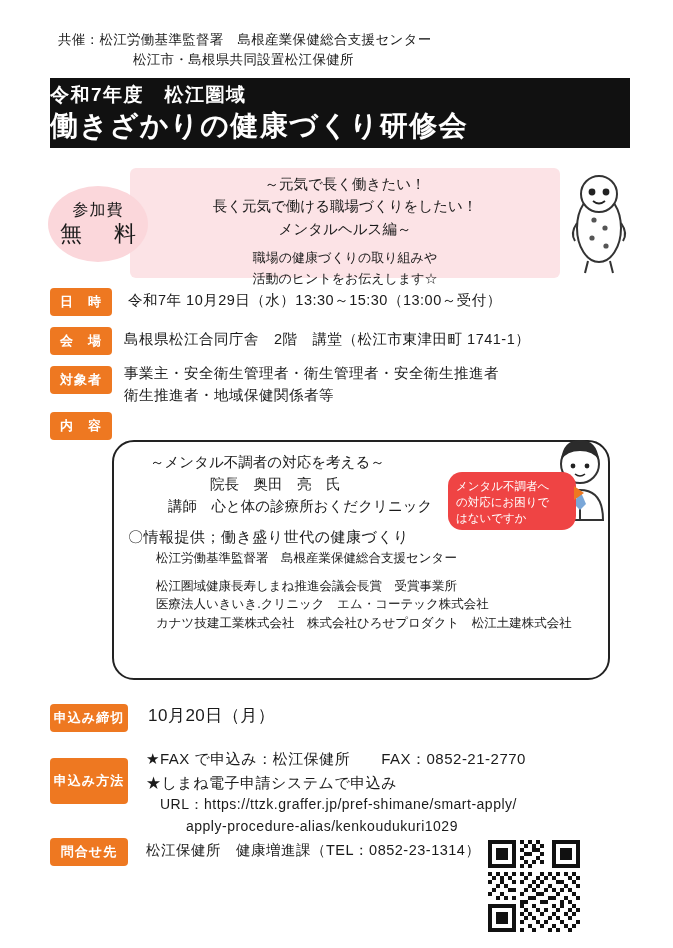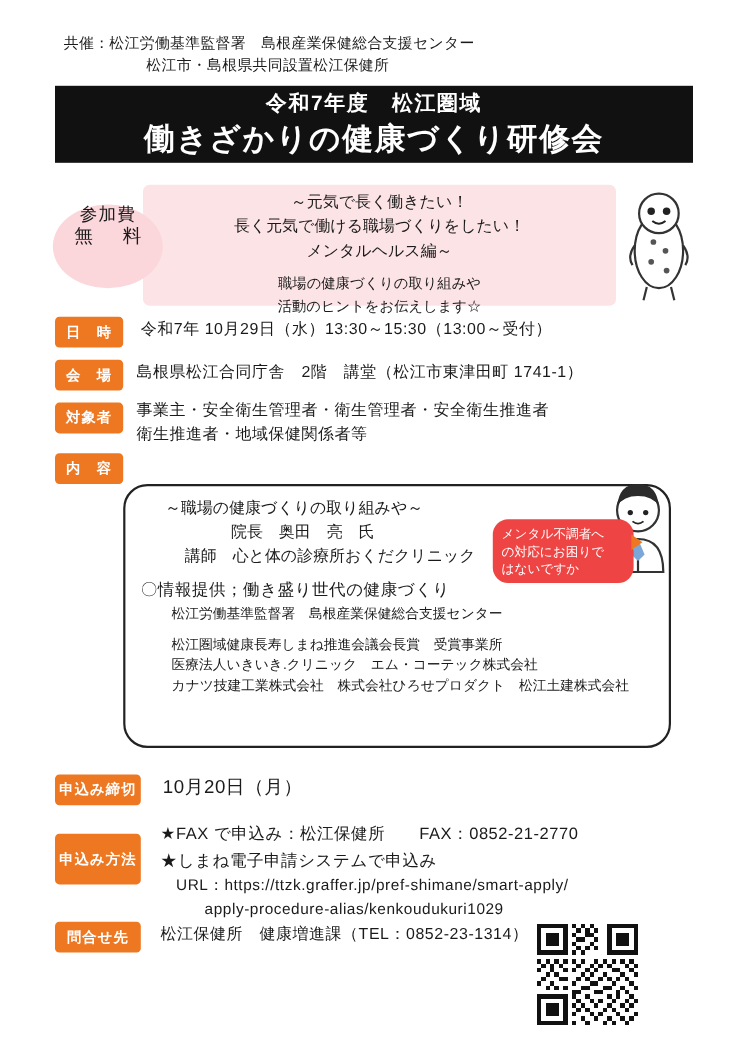--- a/index.html
+++ b/index.html
@@ -39,21 +39,20 @@
   .title-banner {
     position: absolute;
     left: 50px;
     top: 78px;
     width: 580px;
     height: 70px;
     background: #111111;
     color: #ffffff;
     box-sizing: border-box;
     padding: 5px 0 0 0;
-    text-align: center;
   }
   .title-banner .t1 {
     font-size: 19px;
     font-weight: bold;
     letter-spacing: 1.5px;
     line-height: 1.3;
   }
   .title-banner .t2 {
     font-size: 28px;
     font-weight: bold;
@@ -91,24 +90,25 @@
     position: absolute;
     left: 48px;
     top: 186px;
     width: 100px;
     height: 76px;
     background: #fbd7db;
     border-radius: 50%;
     display: flex;
     flex-direction: column;
     align-items: center;
+    justify-content: center;
     line-height: 1.25;
   }
   .free-circle .fc1 { font-size: 16px; letter-spacing: 1px; }
-  .free-circle .fc2 { font-size: 17px; letter-spacing: 5px; padding-left:5px;font-family:Liberation Mono, monospace;}
+  .free-circle .fc2 { font-size: 22px; letter-spacing: 5px; padding-left:5px;}
 
   
   .mascot {
     position: absolute;
     left: 568px;
     top: 168px;
     width: 62px;
     height: 110px;
   }
 
@@ -265,21 +265,21 @@
   </div>
   <div class="rowtext" style="left:124px; top:363px;">事業主・安全衛生管理者・衛生管理者・安全衛生推進者</div>
   <div class="rowtext" style="left:124px; top:385px;">衛生推進者・地域保健関係者等</div>
 
   <div class="row" style="top:412px;">
     <span class="tag w3">内　容</span>
   </div>
 
   <div class="program-box"></div>
   <div class="program-inner">
-    <div class="p-sub nowrap">～職場の健康づくりの取り組みや～</div>
+    <div class="p-sub nowrap">～メンタル不調者の対応を考える～</div>
     <div class="p-sub nowrap" style="padding-left:82px;">院長　奥田　亮　氏</div>
     <div class="p-sub nowrap" style="padding-left:40px;">講師　心と体の診療所おくだクリニック</div>
     <div class="p-gap"></div>
     <div class="p-head nowrap">〇情報提供；働き盛り世代の健康づくり</div>
     <div class="p-small nowrap">松江労働基準監督署　島根産業保健総合支援センター</div>
     <div class="p-gap"></div>
     <div class="p-small nowrap">松江圏域健康長寿しまね推進会議会長賞　受賞事業所</div>
     <div class="p-small nowrap">医療法人いきいき.クリニック　エム・コーテック株式会社</div>
     <div class="p-small nowrap">カナツ技建工業株式会社　株式会社ひろせプロダクト　松江土建株式会社</div>
   </div>

